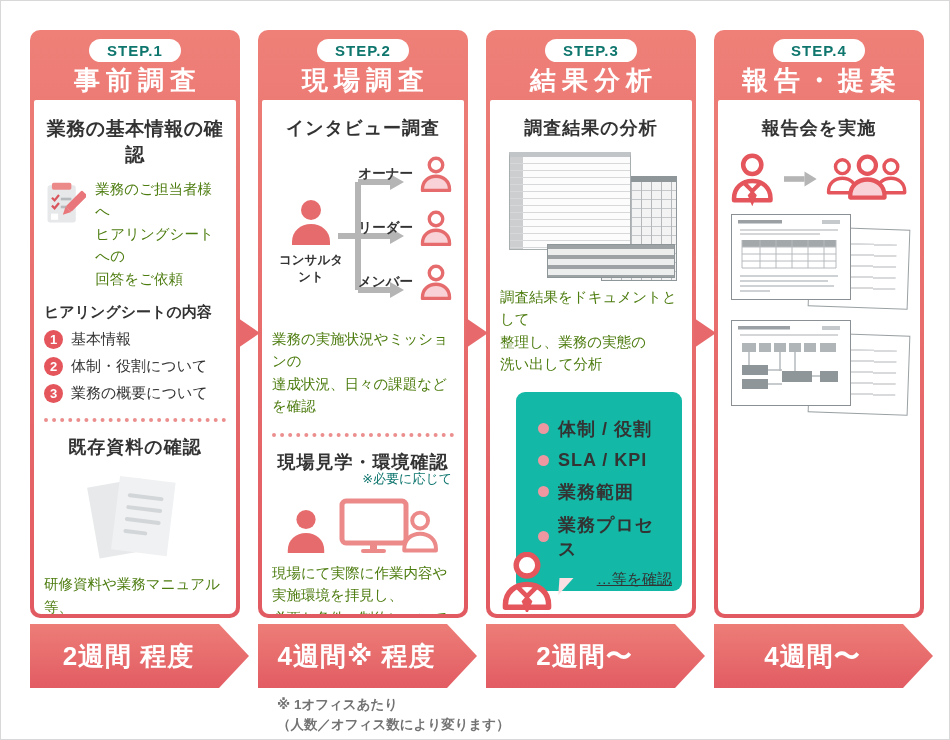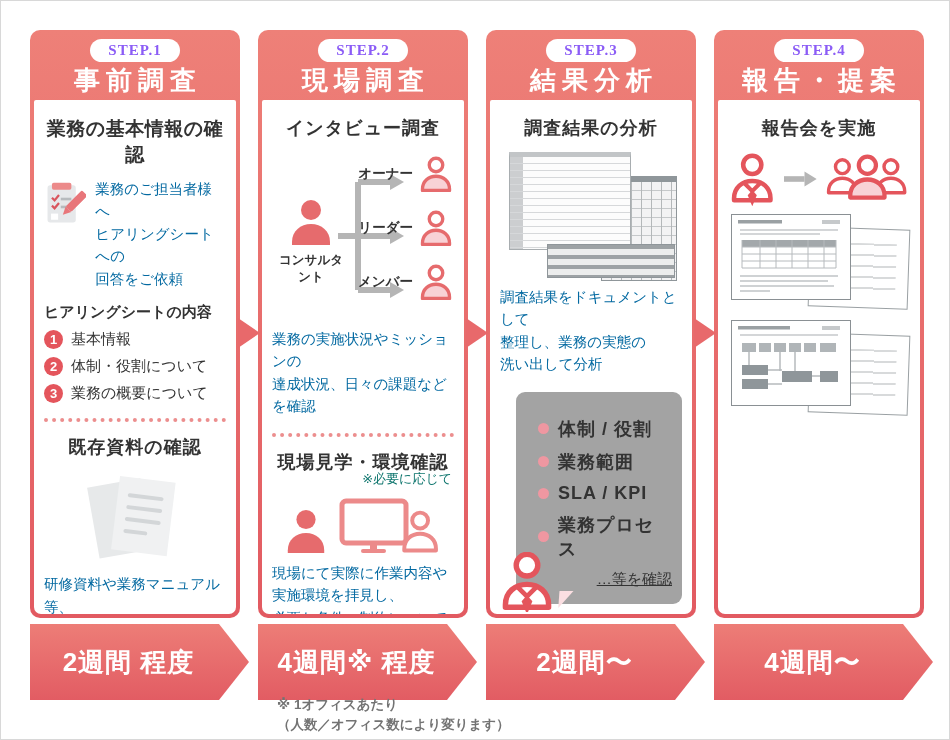--- a/index.html
+++ b/index.html
@@ -11,33 +11,33 @@
   .frame{position:absolute;inset:0;border:1px solid #d8d8d8;pointer-events:none;}
 
   
   .panel{
     position:absolute;top:30px;width:210px;height:588px;box-sizing:border-box;
     background:linear-gradient(180deg,#ee8078 0%,#e25a61 100%);
     border-radius:10px;
   }
   .panel-header{height:70px;text-align:center;}
   .pill{
-    display:inline-block;margin-top:9px;background:#fff;color:#8b5cf6;
-    font-weight:bold;font-size:15px;border-radius:14px;padding:3px 18px;letter-spacing:1px;font-family:Liberation Serif, serif;
+    display:inline-block;margin-top:9px;background:#fff;color:#0f766e;
+    font-weight:bold;font-size:15px;border-radius:14px;padding:3px 18px;letter-spacing:1px;
   }
   .panel-title{
     color:#fff;font-size:26px;font-weight:bold;letter-spacing:6px;margin-top:1px;text-indent:6px;
   }
   .panel-body{
     position:absolute;left:4px;right:4px;top:70px;bottom:4px;background:#fff;
     border-radius:2px 2px 7px 7px;padding:10px 10px 8px;box-sizing:border-box;overflow:hidden;
   }
   .sec-title{font-size:19px;font-weight:bold;text-align:center;margin:6px 0 10px;color:#333;letter-spacing:0.5px;}
   .sec-title.big{font-size:18px;letter-spacing:1px;}
-  .p{font-size:14.5px;line-height:1.55;white-space:pre-line;margin:6px 0;color:#0369a1;}
+  .p{font-size:14.5px;line-height:1.55;white-space:pre-line;margin:6px 0;color:#4d7c0f;}
   .bold-label{font-size:15px;font-weight:bold;margin:13px 0 6px;}
   .num-item{display:flex;align-items:center;gap:8px;font-size:15px;margin:8px 0;}
   .num-circle{
     flex:0 0 auto;width:19px;height:19px;border-radius:50%;background:#e4555c;color:#fff;
     font-weight:bold;font-size:13px;display:flex;align-items:center;justify-content:center;
   }
   .dotted{border-top:4px dotted #ec8e8e;margin:15px 0 13px;}
   .icon-row{display:flex;gap:9px;align-items:flex-start;margin-top:2px;}
   .icon-row .p{margin:0;}
   .ex-dot{width:10px;height:10px;border-radius:50%;background:#ef97a1;flex:0 0 auto;}
@@ -75,22 +75,22 @@
     background-image:
       repeating-linear-gradient(90deg,transparent 0 9px,#b4b8ba 9px 10px),
       repeating-linear-gradient(180deg,transparent 0 8px,#c5c8ca 8px 9px);
   }
   .sheet-band{
     position:absolute;left:44px;top:94px;width:126px;height:32px;background:#eceded;
     border:1px solid #8f969a;z-index:3;
     background-image:repeating-linear-gradient(180deg,#9da2a5 0 4px,transparent 4px 10px);
   }
   .bubble{
-    position:relative;background:#a3a3a3;border-radius:9px;margin:16px 0 0 16px;
-    padding:16px 10px 15px 22px;z-index:1;
+    position:relative;background:#14b8a6;border-radius:9px;margin:16px 0 0 16px;
+    padding:16px 10px 2px 22px;z-index:1;
   }
   .bubble::after{
     content:"";position:absolute;left:40px;bottom:-15px;width:0;height:0;
     border:11px solid transparent;border-top:17px solid #fbdfe2;border-left-width:3px;
     transform:skewX(-14deg);
   }
   .bubble-item{display:flex;align-items:center;gap:9px;font-size:18px;font-weight:bold;
     letter-spacing:1px;margin:9px 0;color:#333;}
   .bubble-item .ex-dot{width:11px;height:11px;}
   .bubble-note{text-align:right;font-size:15px;margin-top:6px;text-decoration:underline;}
@@ -103,21 +103,21 @@
     position:absolute;right:0;top:14px;width:98px;height:78px;background:#fff;
     border:1px solid #9aa0a3;transform:rotate(2deg);z-index:1;
     background-image:repeating-linear-gradient(180deg,#d8dadb 0 2px,transparent 2px 11px);
     background-size:78% 62%;background-position:10px 14px;background-repeat:no-repeat;
   }
   .slide-front{position:absolute;left:2px;top:0;width:118px;height:84px;background:#fff;
     border:1px solid #8a9094;z-index:2;}
 
   
   .duration-arrow{
-    position:absolute;top:624px;height:76px;width:219px;
+    position:absolute;top:624px;height:64px;width:219px;
     background:linear-gradient(180deg,#ed7d77 0%,#e25c63 100%);
     clip-path:polygon(0 0,calc(100% - 30px) 0,100% 50%,calc(100% - 30px) 100%,0 100%);
     display:flex;align-items:center;justify-content:center;
     color:#fff;font-size:26px;font-weight:bold;letter-spacing:1px;padding-right:22px;box-sizing:border-box;
   }
   .footnote{
     position:absolute;left:277px;top:695px;font-size:13.5px;line-height:1.5;color:#737373;
     white-space:pre-line;font-weight:bold;
   }
 </style>
@@ -290,25 +290,25 @@
     <p class="p">調査結果をドキュメントとして
 整理し、業務の実態の
 洗い出して分析</p>
     <div class="bubble">
       <div class="bubble-item">
         <span class="ex-dot"></span>
         <span>体制 / 役割</span>
       </div>
       <div class="bubble-item">
         <span class="ex-dot"></span>
-        <span>業務範囲</span>
+        <span>SLA / KPI</span>
       </div>
       <div class="bubble-item">
         <span class="ex-dot"></span>
-        <span>SLA / KPI</span>
+        <span>業務範囲</span>
       </div>
       <div class="bubble-item">
         <span class="ex-dot"></span>
         <span>業務プロセス</span>
       </div>
       <div class="bubble-note">…等を確認</div>
     </div>
     <svg class="tie-bottom" width="58" height="60" viewBox="0 0 48 50" style="color:#e4555c">
         <use href="#person-tie"></use>
       </svg>

